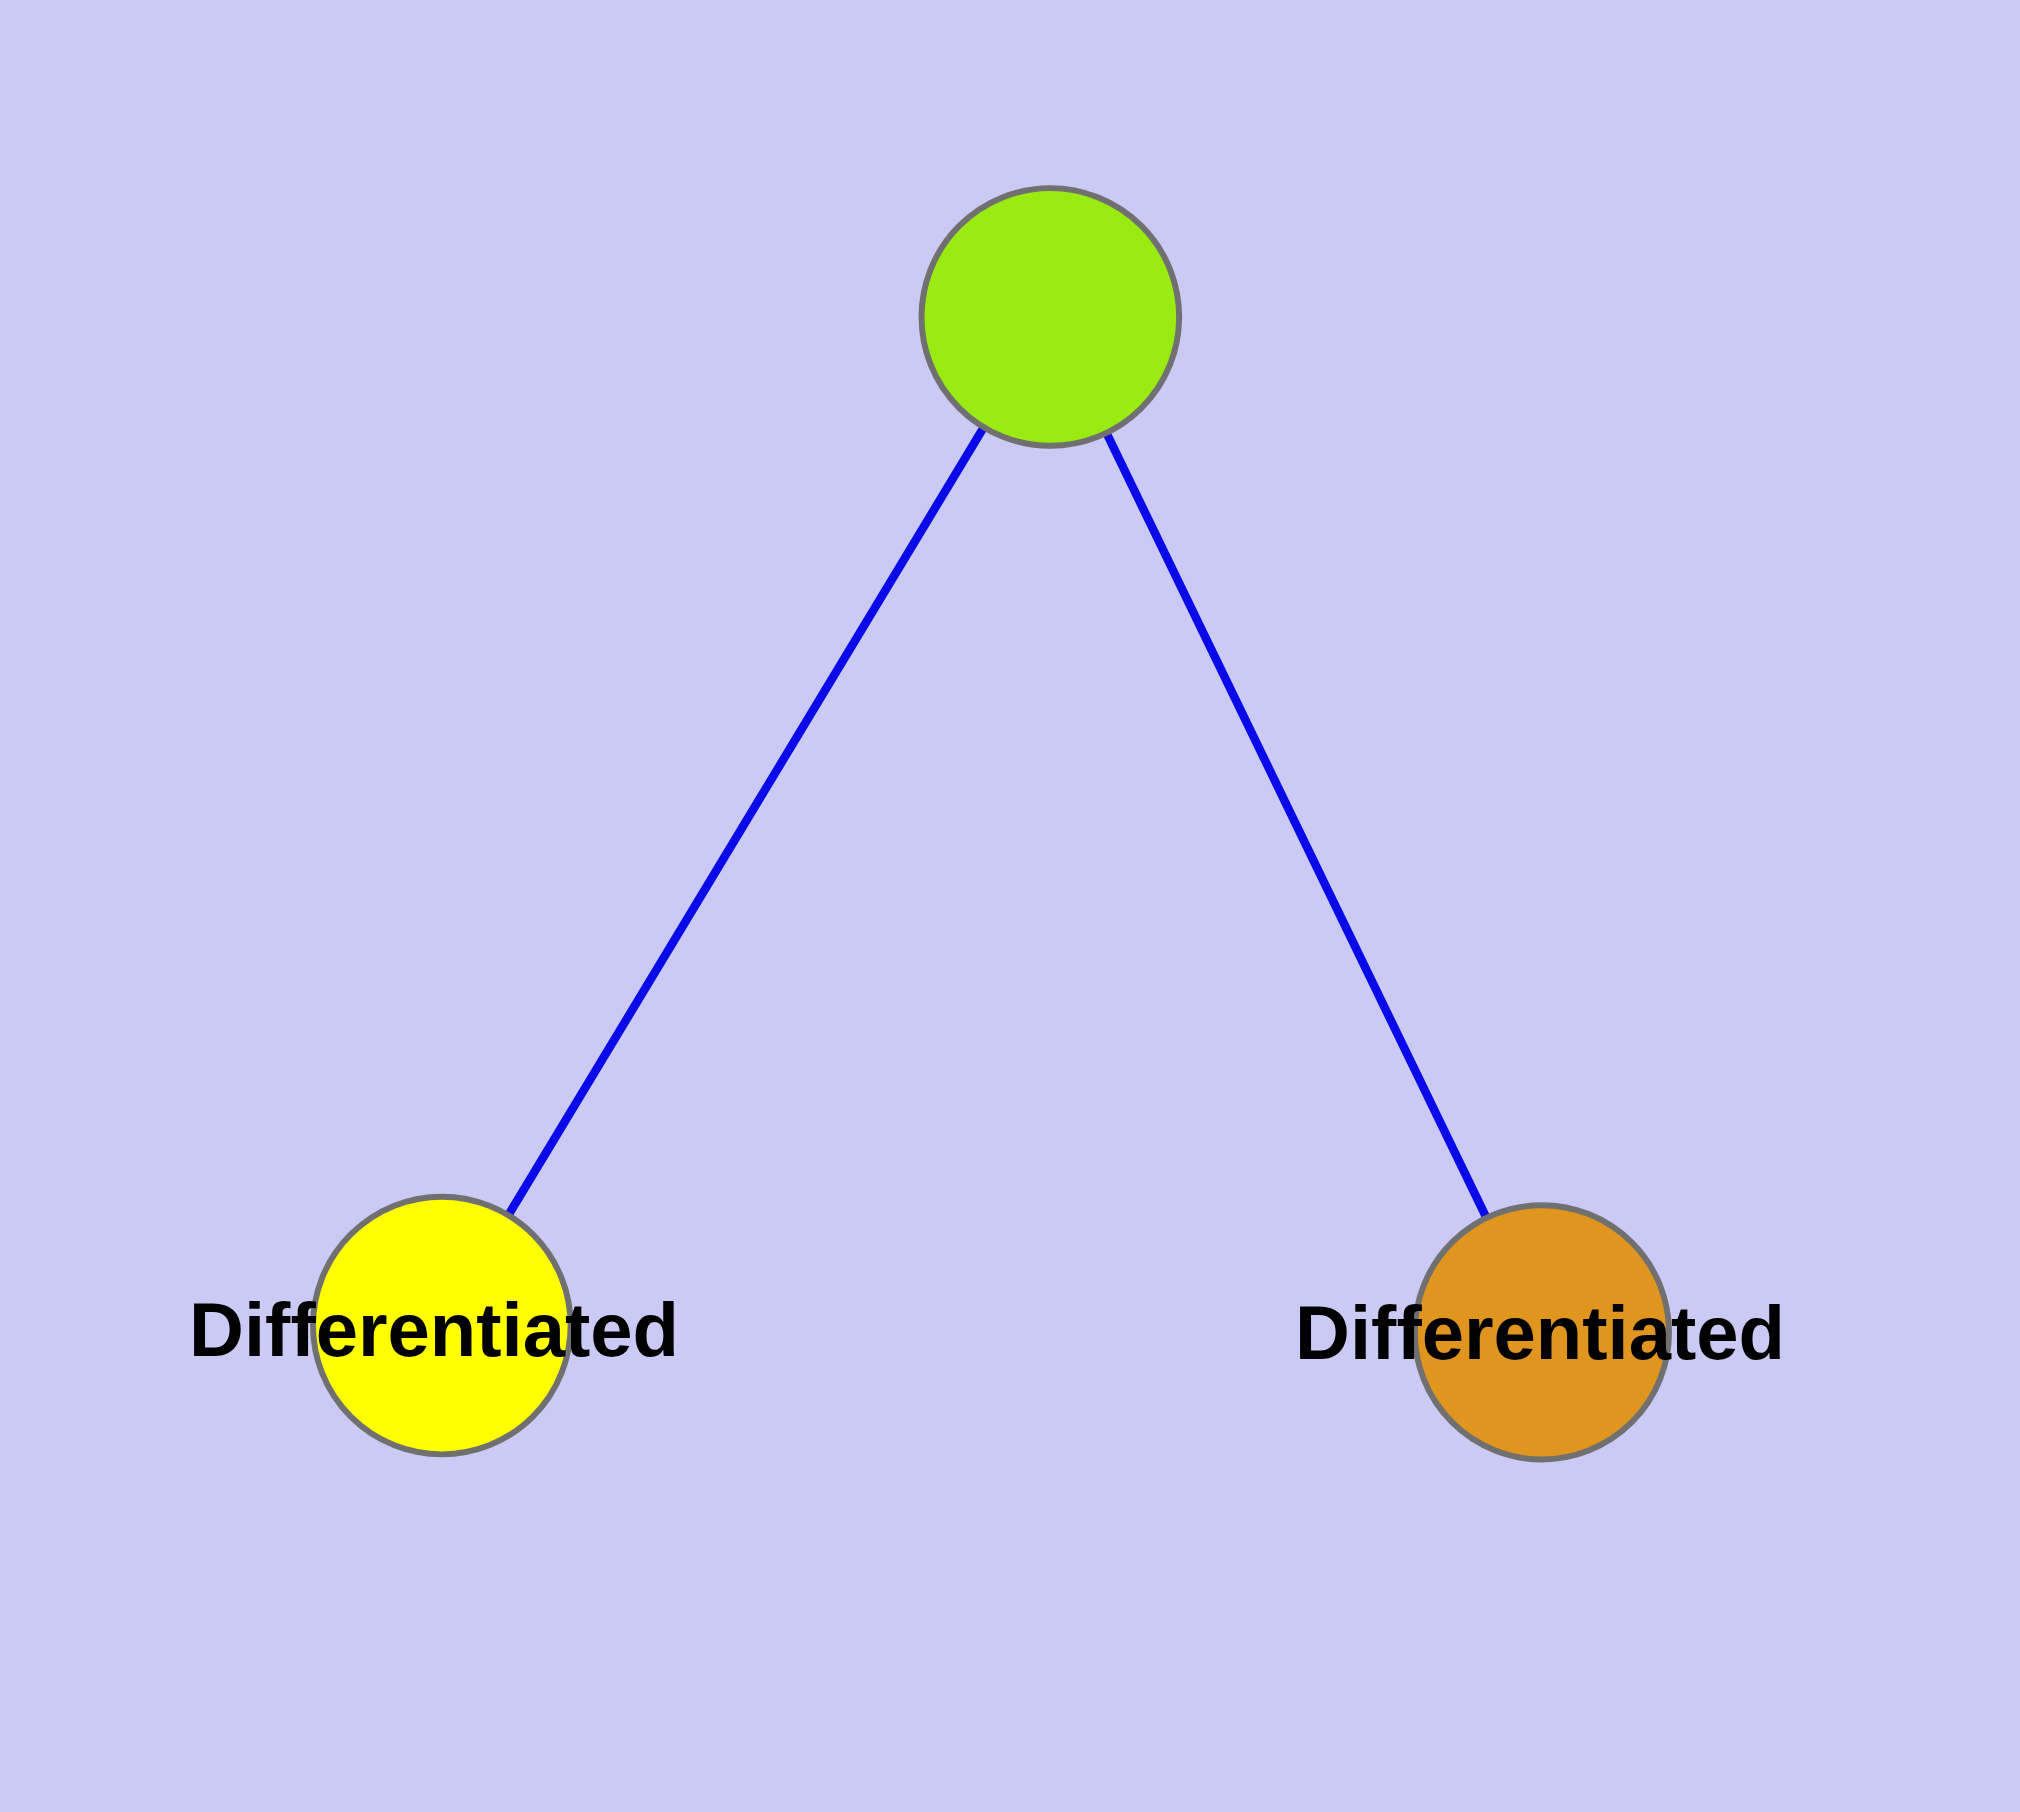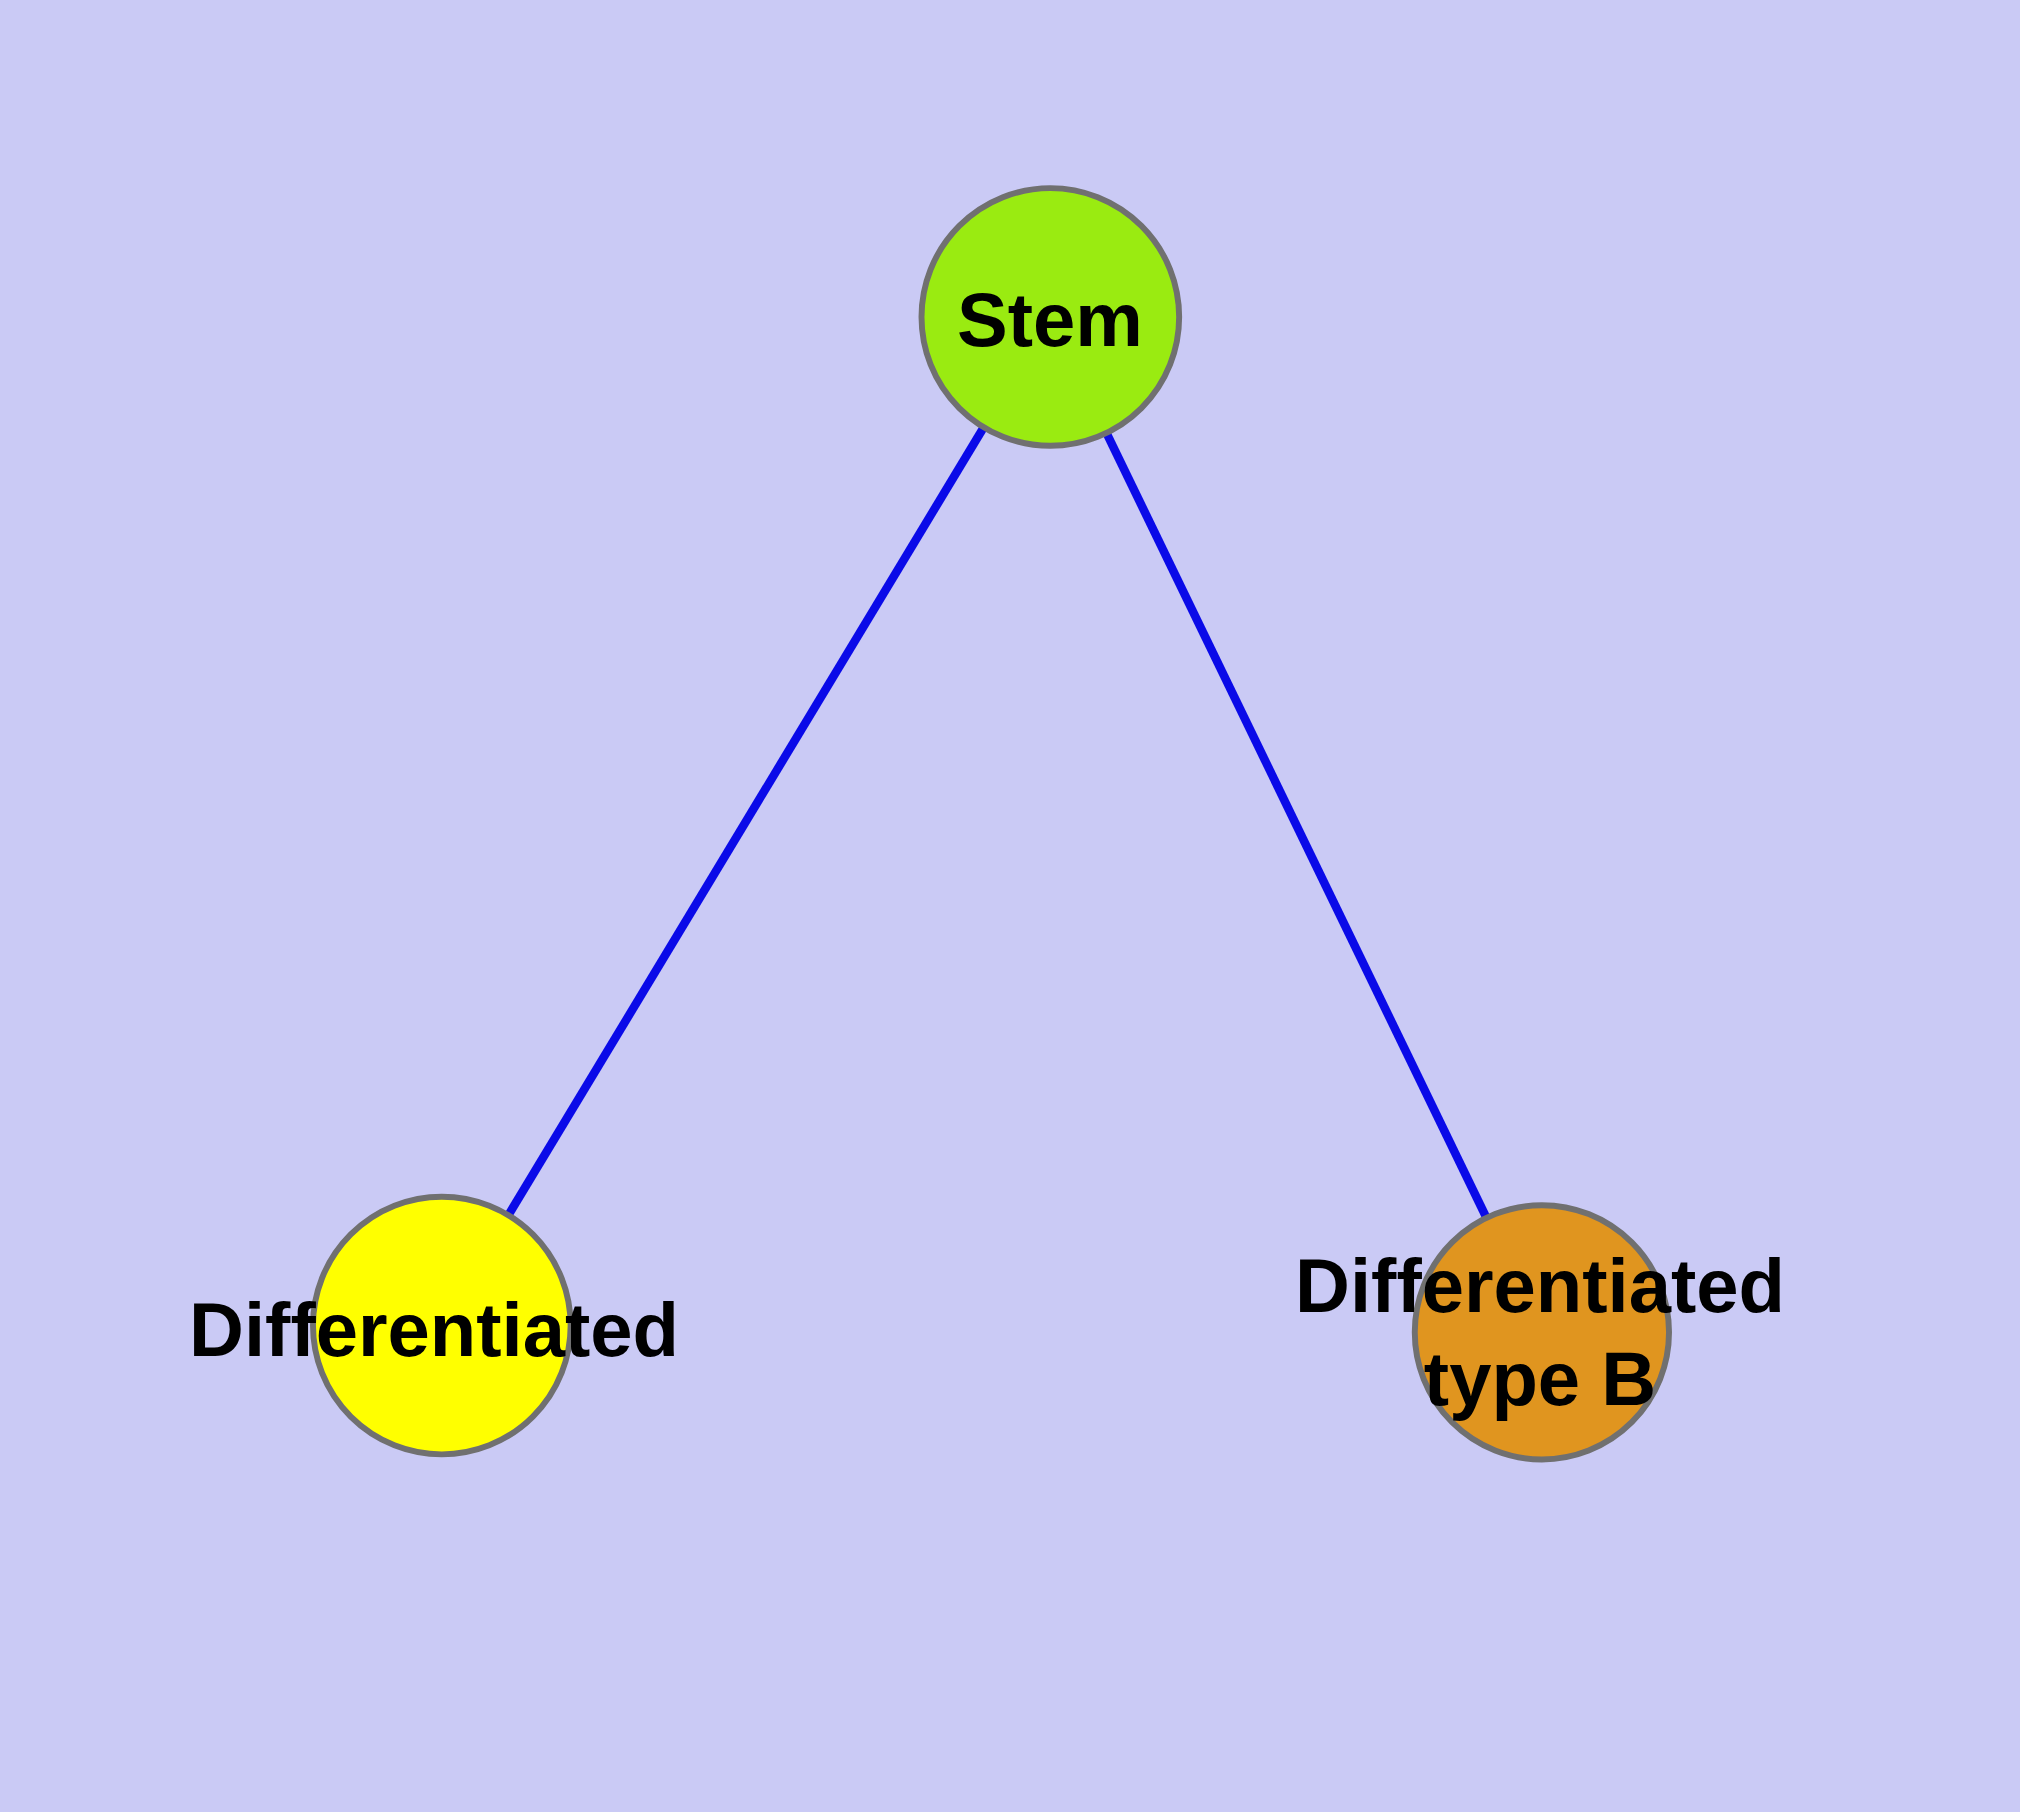--- a/index.html
+++ b/index.html
@@ -40,27 +40,23 @@
   <svg class="graph-svg" width="2021" height="1812" viewBox="0 0 2384 2138">
 
     <line x1="1239" y1="374" x2="521" y2="1564" stroke-width="10" stroke="#0a0ae8"></line>
     <line x1="1239" y1="374" x2="1819" y2="1572" stroke-width="10" stroke="#0a0ae8"></line>
 
     <circle cx="1239" cy="374" r="152" stroke-width="7" fill="#9aeb11" stroke="#707070"></circle>
     <circle cx="521" cy="1564" r="152" stroke-width="7" fill="#ffff00" stroke="#707070"></circle>
     <circle cx="1819" cy="1572" r="150" stroke-width="7" fill="#e0951f" stroke="#707070"></circle>
   </svg>
 
-  <div class="node-label" style="left:1050px; top:319px;">
-    <div>Stem</div>
-  </div>
 
   <div class="node-label" style="left:434px; top:1329px;">
     <div>Differentiated</div>
   </div>
 
   <div class="node-label" style="left:1540px; top:1332px;">
     <div>Differentiated</div>
-    <div>type B</div>
   </div>
 
 </div>
 
 
 </body></html>

